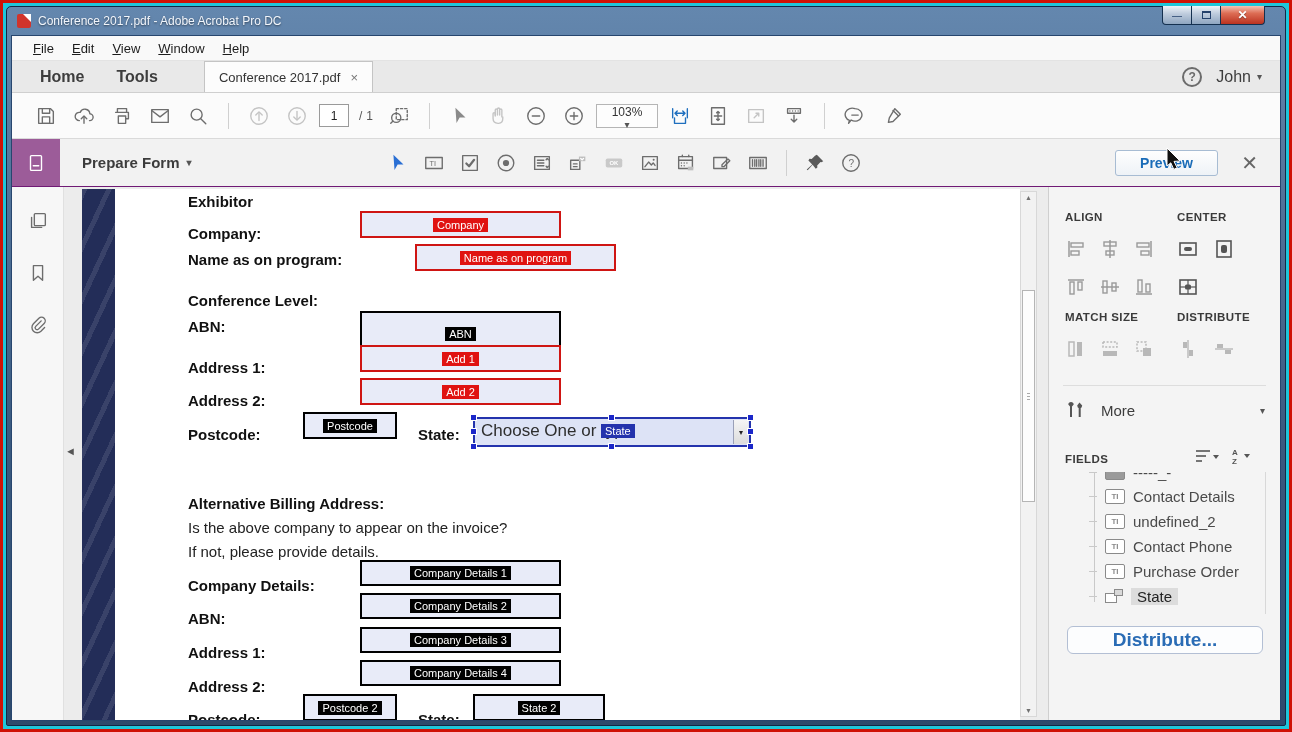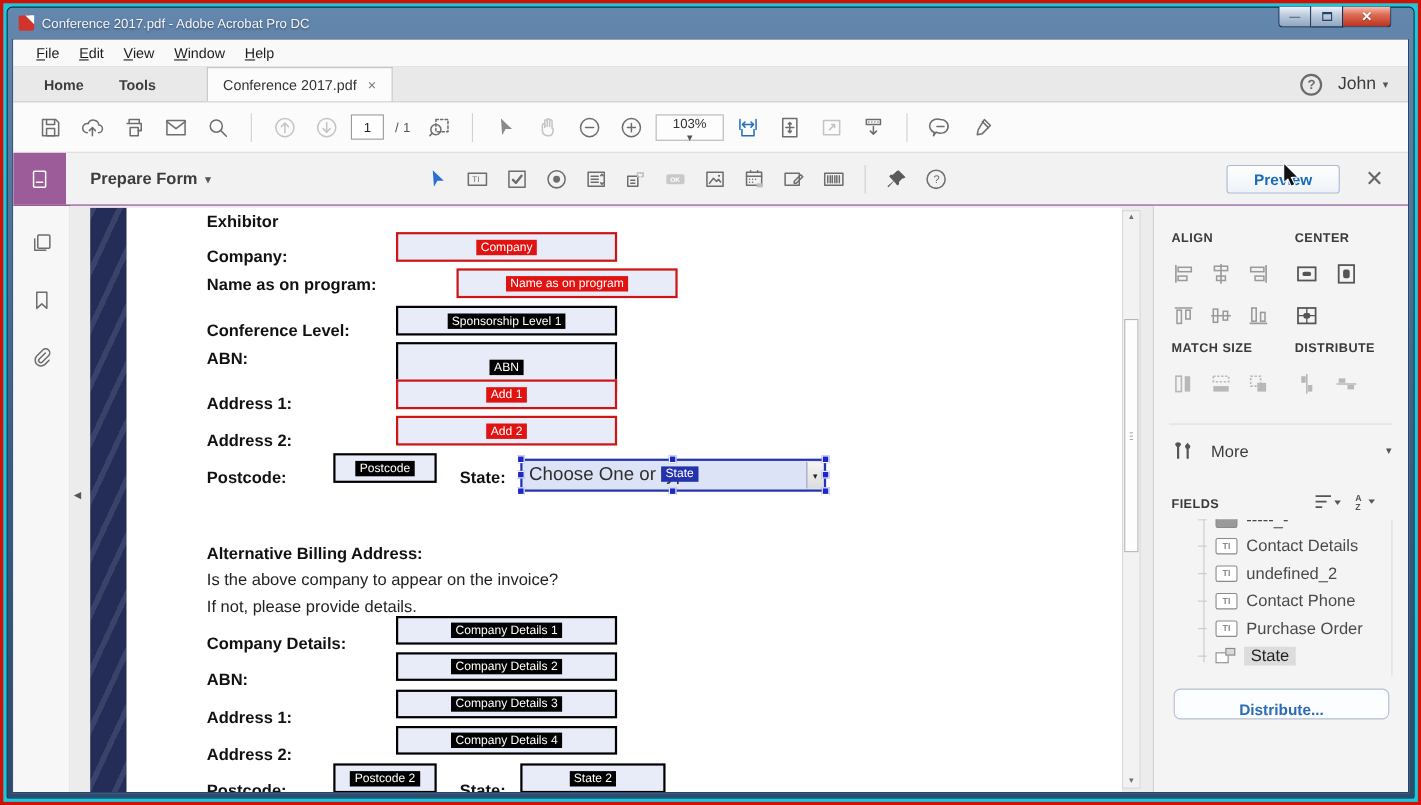--- a/index.html
+++ b/index.html
@@ -17,21 +17,21 @@
   .wb.max { width:29px; border-left:none; }
   .wb.cls { width:44px; border-left:none; border-radius:0 0 4px 0; background:linear-gradient(#f4c1b4,#dd6e55 40%,#bb3220); color:#fff; font-size:12px; font-weight:bold; text-shadow:0 1px 1px rgba(0,0,0,.4); }
   .maxglyph { width:9px; height:8px; border:1px solid #24416b; border-top-width:2px; background:transparent; }
   .win-inner { position:absolute; left:4px; right:4px; top:28px; bottom:4px; background:#f4f4f4; border:1px solid #27466e; display:flex; flex-direction:column; overflow:hidden; }
   
   .menubar { height:25px; background:#f9f9f9; display:flex; align-items:center; padding-left:12px; font-size:13px; color:#1c1c1c; border-bottom:1px solid #e3e3e3; }
   .menu-item { padding:3px 9px; cursor:default; }
   .menu-item::first-letter { text-decoration:underline; }
   
   .tabbar { height:32px; background:#e9e9e9; display:flex; align-items:stretch; border-bottom:1px solid #cfcfcf; position:relative; }
-  .tb-home { font-size:13px; font-weight:bold; color:#3d3d3d; display:flex; align-items:center; padding:16px 16px; margin-left:12px;text-align:center; }
+  .tb-home { font-size:16px; font-weight:bold; color:#3d3d3d; display:flex; align-items:center; padding:16px 16px; margin-left:12px;text-align:center; }
   .tab-doc { margin-left:30px; background:#fcfcfc; border:1px solid #c4c4c4; border-bottom:none; display:flex; align-items:center; gap:10px; padding:0 14px; font-size:13px; color:#333; }
   .tab-close { color:#777; font-size:13px; }
   .tab-right { position:absolute; right:18px; top:0; bottom:0; display:flex; align-items:center; gap:14px; color:#4a4a4a; }
   .help-circ { width:20px; height:20px; border:2px solid #6b6b6b; border-radius:50%; display:flex; align-items:center; justify-content:center; font-size:12px; font-weight:bold; color:#6b6b6b; }
   .acct { font-size:16px; color:#3d3d3d; display:flex; align-items:center; gap:6px; }
   .chev { font-size:10px; color:#555; }
   
   .toolbar { height:46px; background:#fbfbfb; border-bottom:1px solid #dadada; display:flex; align-items:center; padding-left:18px; gap:6px; }
   .tbtn { width:32px; height:32px; display:flex; align-items:center; justify-content:center; border-radius:2px; }
   .tb-sep { width:1px; height:26px; background:#d0d0d0; margin:0 8px; }
@@ -90,21 +90,21 @@
   .flist { position:absolute; left:30px; right:14px; top:285px; height:142px; overflow:hidden; }
   .tree-line { position:absolute; left:15px; top:0; bottom:12px; width:1px; background:#c9c9c9; }
   .frow { position:absolute; left:10px; display:flex; align-items:center; gap:8px; height:24px; color:#4a4a4a; font-size:15px; white-space:nowrap; }
   .frow .tick { width:8px; height:1px; background:#c9c9c9; }
   .frow.sel .fname { background:#dcdcdc; padding:0 6px; color:#222; }
   .ti-ic { width:20px; height:15px; border:1px solid #8a8a8a; border-radius:2px; font-size:8px; font-weight:bold; color:#8a8a8a; display:flex; align-items:center; justify-content:center; background:#fff; flex:0 0 auto; }
   .dd-ic { width:18px; height:14px; position:relative; flex:0 0 auto; }
   .dd-ic .b1 { position:absolute; left:0; bottom:0; width:12px; height:10px; border:1px solid #8a8a8a; background:#fff; }
   .dd-ic .b2 { position:absolute; right:0; top:0; width:9px; height:7px; border:1px solid #8a8a8a; background:#d9d9d9; }
   .fscroll { position:absolute; right:-14px; top:0; bottom:0; width:15px; background:#f0f0f0; border:1px solid #d8d8d8; font-size:6px; color:#707070; }
-  .pbtn { position:absolute; left:18px; width:196px; height:28px; border:1px solid #b3bfd4; border-radius:6px; background:#fcfdfe; color:#2a6cb5; font-weight:bold; font-size:14px; display:flex; align-items:flex-end; justify-content:center; }
+  .pbtn { position:absolute; left:18px; width:196px; height:28px; border:1px solid #b3bfd4; border-radius:6px; background:#fcfdfe; color:#2a6cb5; font-weight:bold; font-size:19px; display:flex; align-items:center; justify-content:center; }
   
   .cursor { position:absolute; left:1166px; top:148px; z-index:50; pointer-events:none; }
 </style>
 </head>
 <body>
 
 <div class="frame-cyan"></div>
 <div class="win">
 
   <div class="titlebar">
@@ -416,23 +416,20 @@
         <div class="fld red" style="left:296px; top:24px; width:201px; height:27px">
             <span class="chip redbg">Company</span>
           </div>
 
         <div class="dlabel" style="left:124px; top:64px">Name as on program:</div>
         <div class="fld red" style="left:351px; top:57px; width:201px; height:27px">
             <span class="chip redbg">Name as on program</span>
           </div>
 
         <div class="dlabel" style="left:124px; top:105px">Conference Level:</div>
-        <div class="fld black" style="left:296px; top:91px; width:201px; height:27px">
-            <span class="chip blackbg">Sponsorship Level 1</span>
-          </div>
 
         <div class="dlabel" style="left:124px; top:131px">ABN:</div>
         <div class="fld black" style="left:296px; top:124px; width:201px; height:45px">
             <span class="chip blackbg">ABN</span>
           </div>
 
         <div class="dlabel" style="left:124px; top:172px">Address 1:</div>
         <div class="fld red" style="left:296px; top:158px; width:201px; height:27px">
             <span class="chip redbg">Add 1</span>
           </div>

